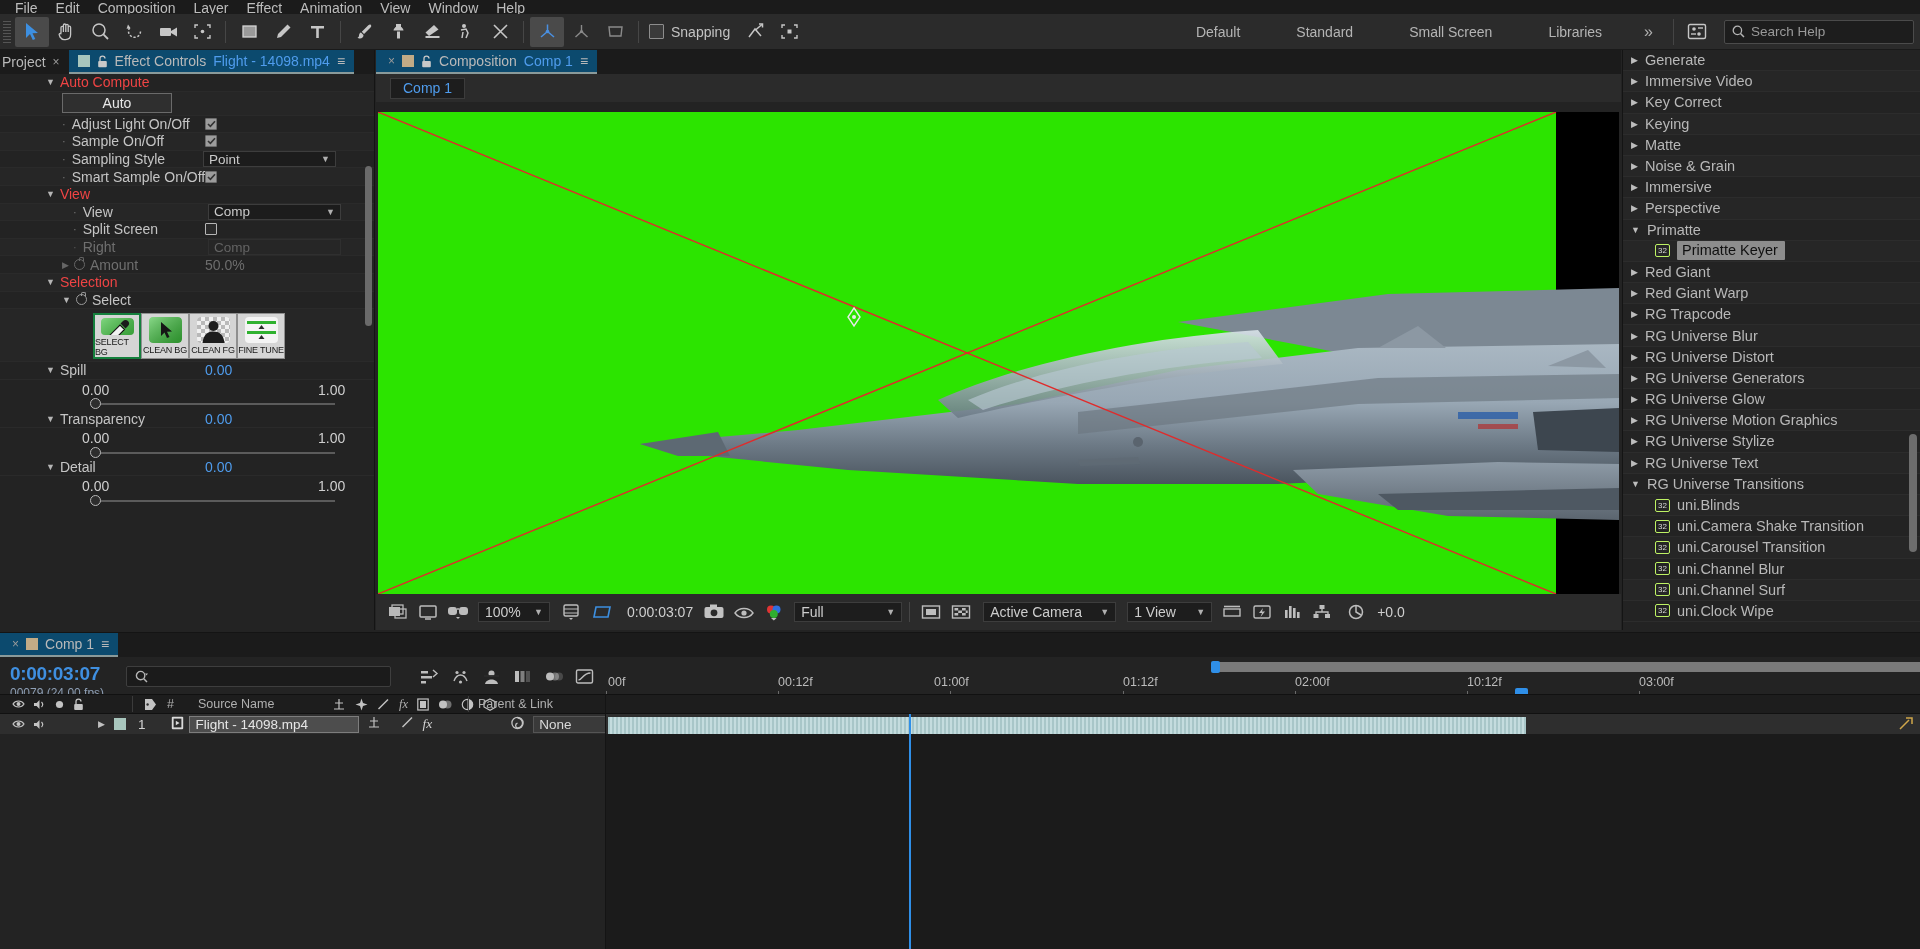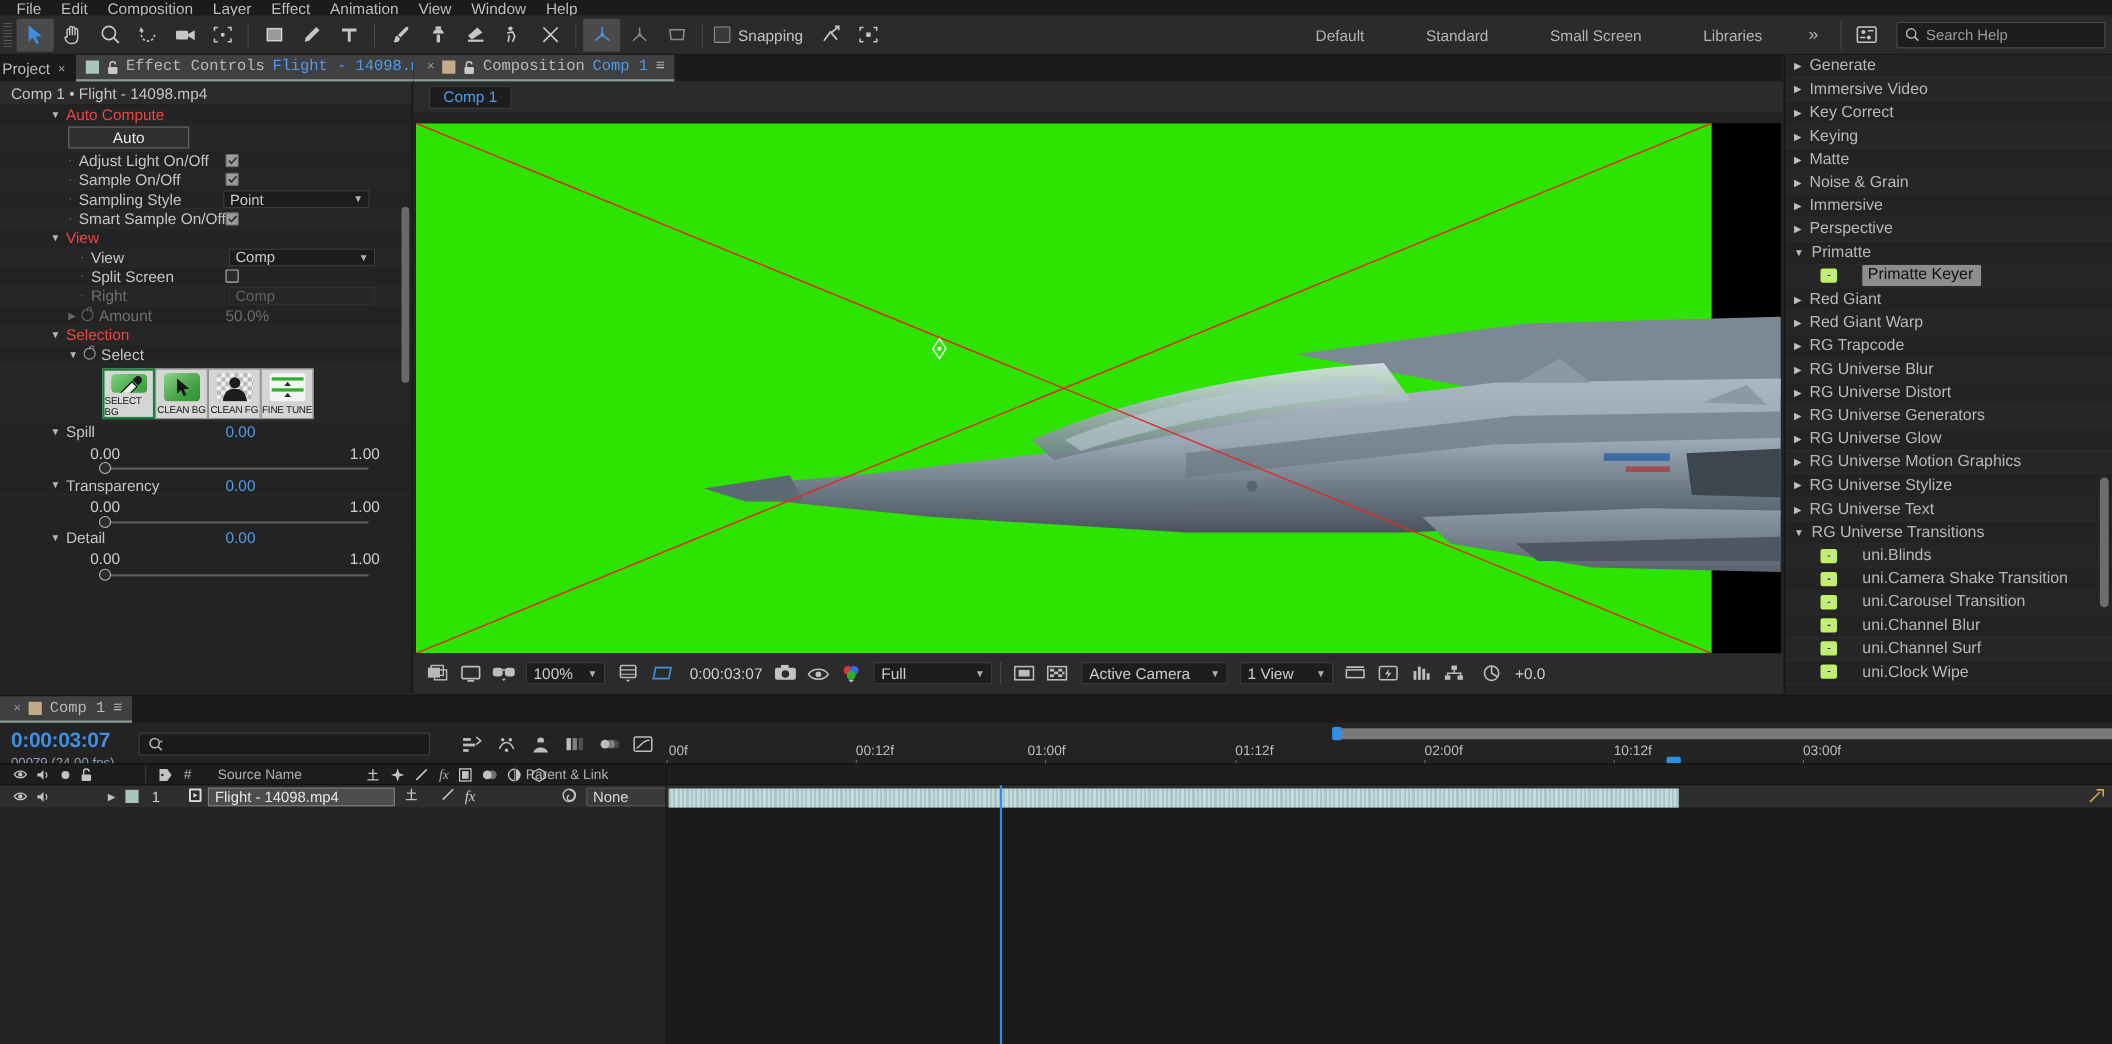--- a/index.html
+++ b/index.html
@@ -26,21 +26,21 @@
   .wsbar{ margin-left:auto; display:flex; align-items:center; height:36px; }
   .ws{ font-size:14px; color:#b4b4b4; padding:0 28px; white-space:nowrap; }
   .chev{ font-size:16px; color:#b0b0b0; padding:0 14px; }
   .wsdiv{ width:1px; height:26px; background:#454545; margin:0 6px; }
   .helpbox{ display:flex; align-items:center; gap:6px; width:190px; height:24px; background:#1d1d1d; border:1px solid #4b4b4b; border-radius:2px; padding:0 7px; margin:0 6px 0 10px; }
   .helpbox span{ font-size:13.5px; color:#9a9a9a; }
 
   
   .panel-tabbar{ height:24px; background:#1b1b1b; display:flex; align-items:center; }
   .tabitem{ display:flex; align-items:center; gap:7px; height:24px; padding:0 9px; font-size:14px; color:#b9b9b9; white-space:nowrap; }
-  .tabitem.active{ background:#404040; border-bottom:2px solid #8a9a9a;font-family:Liberation Mono, monospace; }
+  .tabitem.active{ background:#0c4a6e; border-bottom:2px solid #8a9a9a; }
   .xbtn{ font-size:12px; color:#9b9b9b; }
   .swatch{ width:12px; height:12px; background:#a0a0a0; }
   .swatch.teal{ background:#a8c6bd; }
   .swatch.tan{ background:#c2ab86; }
   .blue{ color:#4f9ced; }
 
   
   .ecpanel{ position:absolute; left:0; top:50px; width:375px; height:580px; background:#232323; border-right:1px solid #141414; }
   .ecsubhead{ height:22px; background:#2b2b2b; display:flex; align-items:center; padding-left:10px; font-size:14px; color:#c4c4c4; border-bottom:1px solid #1a1a1a;}
   .ecbody{ position:relative; height:536px; overflow:hidden; background:#232323; }
@@ -95,21 +95,21 @@
   .vbdd{ height:20px; background:#1d1d1d; border:1px solid #3d3d3d; display:flex; align-items:center; justify-content:space-between; padding:0 6px; font-size:14px; color:#cdcdcd; }
   .vbsep{ width:1px; height:20px; background:#464646; margin:0 5px; }
 
   
   .fxpanel{ position:absolute; left:1622px; top:50px; width:298px; height:580px; background:#232323; border-left:1px solid #141414; }
   .fxlist{ position:relative; height:580px; overflow:hidden; }
   .fxrow{ height:21.2px; display:flex; align-items:center; padding-left:8px; border-bottom:1px solid #2c2c2c; font-size:14.5px; color:#b8b8b8; white-space:nowrap; }
   .fxrow.alt{ background:#262626; }
   .fxrow .tr{ font-size:9px; color:#bdbdbd; margin-right:7px; }
   .fxchild{ padding-left:32px; }
-  .fx32{ width:15px; height:13px; border:6px solid #bef264; border-radius:2px; margin-right:23px; display:flex; align-items:center; justify-content:center; font-size:8px; color:#d8d8d8; flex:none; }
+  .fx32{ width:15px; height:13px; border:1px solid #bef264; border-radius:2px; margin-right:7px; display:flex; align-items:center; justify-content:center; font-size:8px; color:#d8d8d8; flex:none; }
   .fxsel{ background:#8d8d8d; color:#101010; padding:1px 7px 2px 5px; border-radius:1px; }
   .fxscroll{ position:absolute; right:3px; top:384px; width:8px; height:118px; background:#6d6d6d; border-radius:4px; }
   .fxrowsel{ background:#3a3a3a; }
 
   
   .timeline{ position:absolute; left:0; top:632px; width:1920px; height:317px; background:#232323; border-top:1px solid #141414; }
   .tltab{ height:24px; background:#1b1b1b; display:flex; align-items:center; }
   .tlhead{ height:45px; display:flex; align-items:flex-start; }
   .tc{ margin:6px 0 0 10px; }
   .tcbig{ font-size:19px; font-weight:bold; color:#3f8fe0; letter-spacing:-0.3px; }
@@ -325,21 +325,20 @@
             <path d="M3 6V3.6a2.5 2.5 0 015 0" fill="none" stroke="#c9c9c9" stroke-width="1.3"></path>
             <rect x="1.2" y="6" width="8.6" height="6.2" rx="1" fill="#c9c9c9"></rect>
           </svg>
         <span>Effect Controls</span>
         <span class="blue">Flight - 14098.mp4</span>
         <span style="font-size:14px">≡</span>
       </div>
       <span class="chev" style="margin-left:14px;font-size:15px">»</span>
     </div>
 
-    <div class="ecsubhead">Comp 1 • Flight - 14098.mp4</div>
 
     <div class="ecbody">
 
       <div class="prow" style="padding-left:46px">
         <span class="tri">▼</span>
         <span class="pname ptitle">Auto Compute</span>
       </div>
 
       <div class="prow alt" style="height:24px">
         <div class="autobtn">Auto</div>

